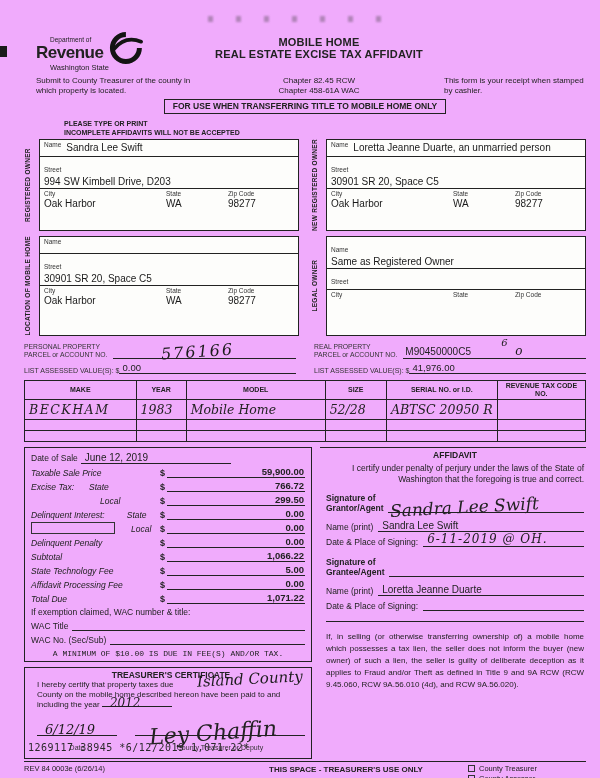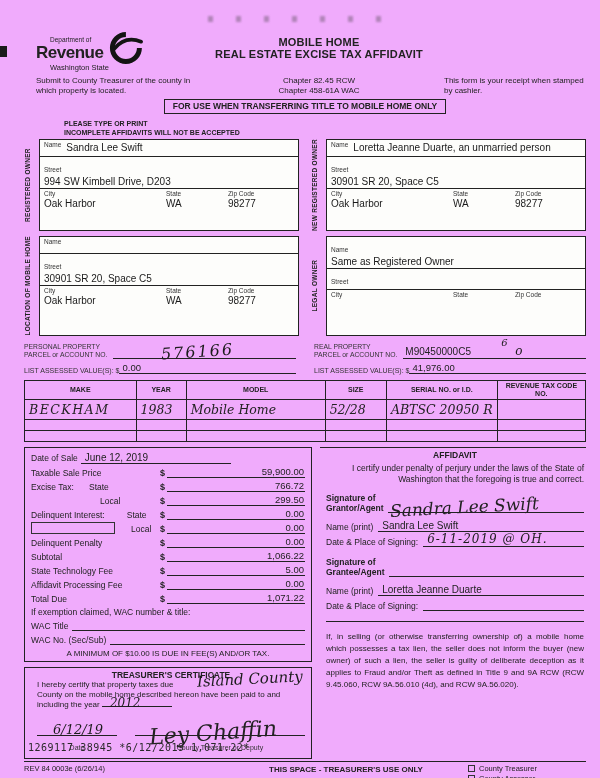--- a/index.html
+++ b/index.html
@@ -75,31 +75,31 @@
   .hwcell { font-family:"DejaVu Serif", serif; font-style:italic; font-size:12.5px; white-space:nowrap; }
 
   
   .bottom { display:grid; grid-template-columns:288px 1fr; column-gap:8px; margin-top:5px; }
 
   .feebox { border:1.5px solid #222; padding:4px 6px 3px 6px; }
   .daterow { display:flex; align-items:center; }
   .daterow .dlab { font-size:8.5px; white-space:nowrap; }
   .daterow .dval { flex:0 0 150px; border-bottom:1px solid #222; font-size:10px; padding-left:4px; margin-left:3px; }
   .fee-row { display:flex; align-items:flex-end; height:14px; }
-  .fee-row .labwrap { flex:1; display:flex; align-items:flex-end; font-size:8.5px; }
+  .fee-row .labwrap { flex:1; display:flex; align-items:flex-end; font-size:8.5px;font-style:italic; }
   .fee-row .dol { font-size:9px; font-weight:bold; margin-right:2px; }
-  .fee-row .aline { flex:0 0 138px; border-bottom:1px solid #222; text-align:right; font-size:9.5px; padding-right:1px; }
+  .fee-row .aline { flex:0 0 138px; border-bottom:1px solid #222; text-align:right; font-size:9.5px; padding-right:1px;font-weight:bold; }
   .lab-w56 { width:58px; } .lab-w67 { width:69px; } .lab-w100 { display:inline-block; }
   .sub-ind { margin-left:22px; }
   .cbox { width:84px; height:12px; border:1px solid #333; margin-right:16px; }
   .exnote { font-size:8.5px; margin-top:3px; }
   .wacrow { display:flex; align-items:flex-end; height:14px; }
   .wacrow .wlab { font-size:8.5px; white-space:nowrap; margin-right:4px; }
   .wacrow .wline { flex:1; border-bottom:1px solid #222; }
-  .minnote { text-align:center; font-size:8px; margin-top:4px; }
+  .minnote { text-align:center; font-size:8px; margin-top:4px;font-family:Liberation Mono, monospace; }
 
   
   .affcol { border-top:1.5px solid #222; padding:2px 2px 0 6px; }
   .afftitle { text-align:center; font-size:8.5px; font-weight:bold; }
   .affcert { font-size:8.5px; line-height:11px; margin-top:3px;text-align:right; }
   .sigrow { display:flex; align-items:flex-end; margin-top:6px; }
   .siglab { font-size:8.5px; font-weight:bold; line-height:10px; white-space:nowrap; }
   .sigline { flex:1; border-bottom:1px solid #222; position:relative; height:22px; margin-left:4px; }
   .script { font-family:"DejaVu Serif", serif; font-style:italic; display:inline-block; }
   .gsig { position:absolute; left:2px; bottom:-5px; font-size:17px; transform:rotate(-3deg); white-space:nowrap; }
@@ -114,21 +114,21 @@
   
   .trebox { border:1.5px solid #222; margin-top:5px; padding:2px 6px 4px 12px; position:relative; }
   .tretitle { text-align:center; font-size:8.5px; font-weight:bold; }
   .tretext { font-size:8px; line-height:10px; }
   .hw-county { position:absolute; right:8px; top:6px; font-size:15px; transform:rotate(-3deg); white-space:nowrap; }
   .yearline { display:inline-block; border-bottom:1px solid #222; min-width:70px; position:relative; }
   .hw-year { position:absolute; left:8px; bottom:-2px; font-size:12px; }
   .trebottom { display:flex; align-items:flex-end; margin-top:12px; gap:18px; }
   .tredate { flex:0 0 80px; text-align:center; }
   .tredate .ul { display:block; border-bottom:1px solid #222; position:relative; height:14px; }
-  .hw-date { position:absolute; left:16px; bottom:-2px; font-size:13px; white-space:nowrap; }
+  .hw-date { position:absolute; left:8px; bottom:-2px; font-size:13px; white-space:nowrap; }
   .smlbl { font-size:7px; color:#333; }
   .tresig { flex:1; text-align:center; }
   .tresig .ul { display:block; border-bottom:1px solid #222; position:relative; height:14px; }
   .hw-tsig { position:absolute; left:14px; bottom:-10px; font-size:22px; transform:rotate(-4deg); white-space:nowrap; }
 
   
   .footrow { display:flex; border-top:1px solid #222; margin-top:2px; padding-top:2px; }
   .fleft { flex:0 0 200px; font-size:7.5px; }
   .fcenter { flex:1; text-align:center; font-size:8px; font-weight:bold; padding-top:1px; }
   .fchecks { flex:0 0 118px; font-size:7.5px; line-height:9.5px; }

